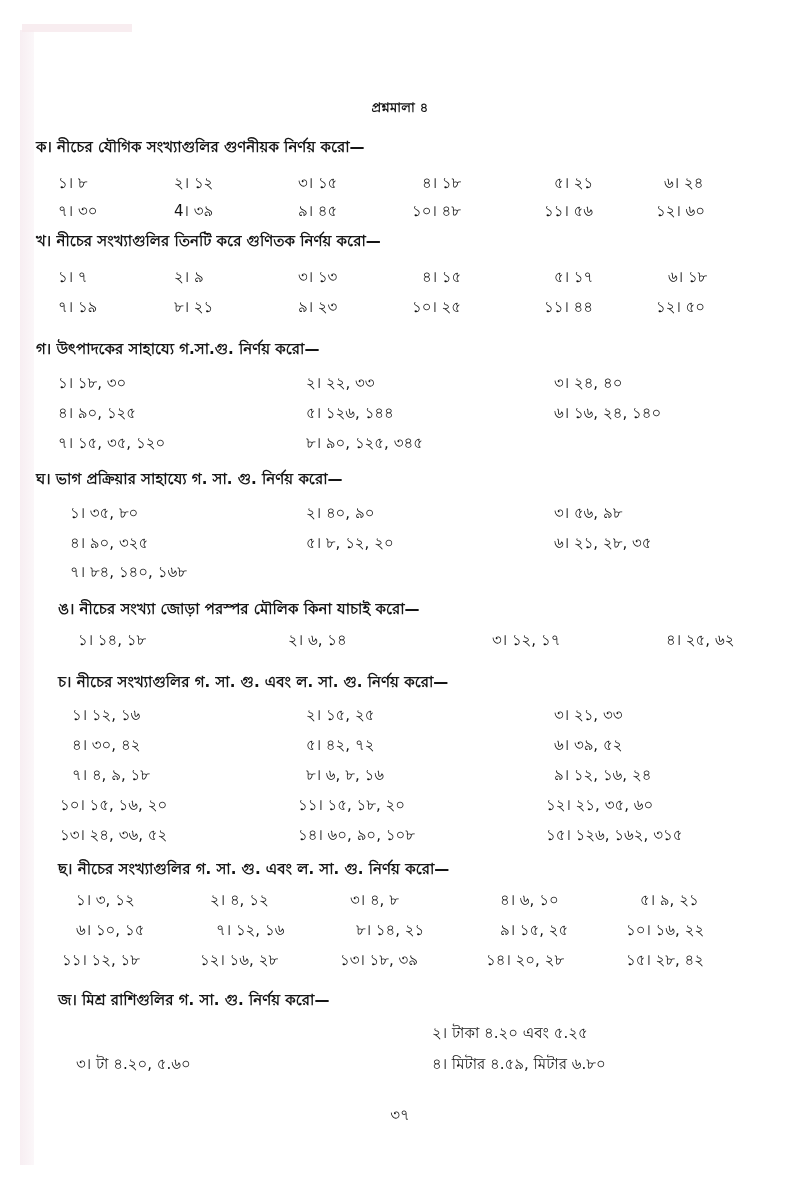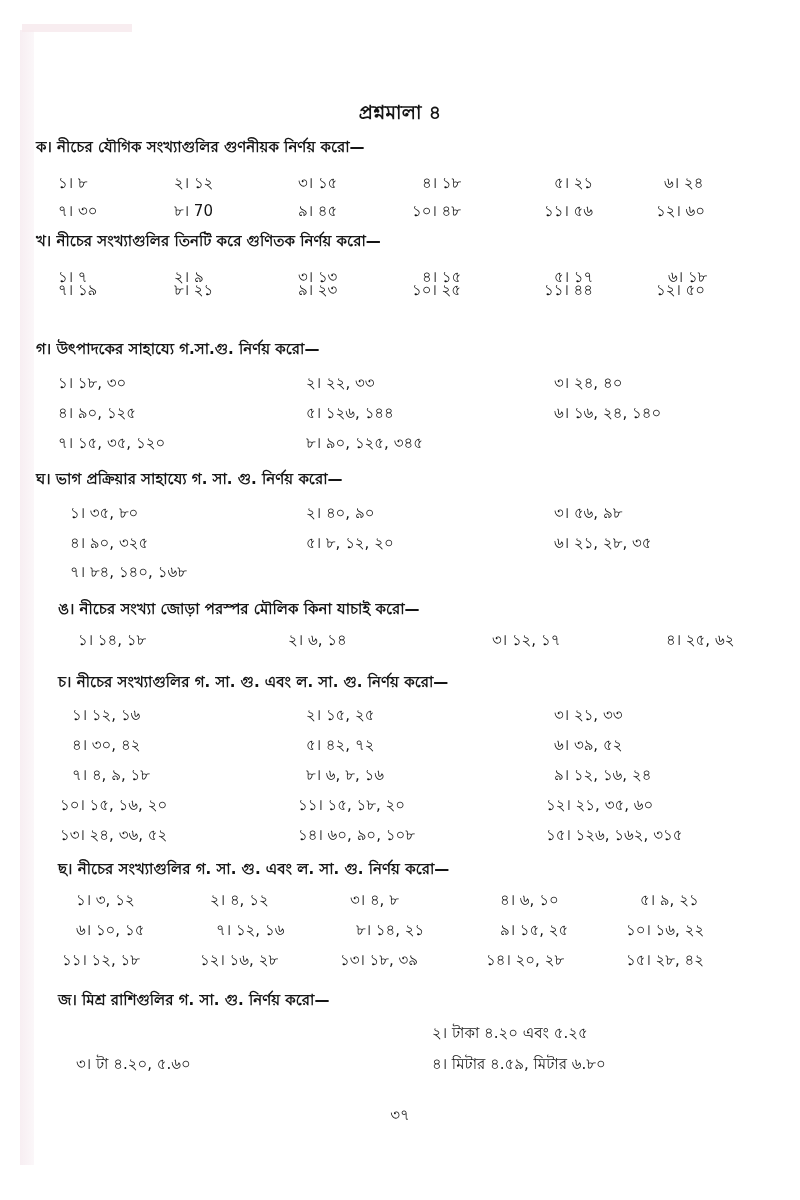--- a/index.html
+++ b/index.html
@@ -12,21 +12,21 @@
   .page-edge {
     position: absolute; left: 20px; top: 30px; width: 14px; height: 1135px;
     background: linear-gradient(90deg, #f7eef2, #fbf7f9);
   }
   .top-smear {
     position: absolute; left: 22px; top: 24px; width: 110px; height: 8px;
     background: #f6e8ec; opacity: .8;
   }
   .title {
     position: absolute; left: 0; width: 800px; top: 98px; text-align: center;
-    font-size: 19px; font-weight: bold; letter-spacing: .3px;
+    font-size: 13px; font-weight: bold; letter-spacing: .3px;
   }
   .section { position: absolute; left: 0; width: 800px; }
   .sec-head {
     position: absolute; font-size: 15px; font-weight: bold; white-space: nowrap;
   }
   .row { position: absolute; height: 26px; }
   .item {
     position: absolute; font-size: 15px; white-space: nowrap; top: 0;
   }
   .page-num {
@@ -47,39 +47,39 @@
   <div class="row" style="left:0;top:36px;width:800px;">
     <span class="item" style="left:58px">১। ৮</span>
     <span class="item" style="left:174px">২। ১২</span>
     <span class="item" style="left:298px">৩। ১৫</span>
     <span class="item" style="left:422px">৪। ১৮</span>
     <span class="item" style="left:554px">৫। ২১</span>
     <span class="item" style="left:664px">৬। ২৪</span>
   </div>
   <div class="row" style="left:0;top:64px;width:800px;">
     <span class="item" style="left:58px">৭। ৩০</span>
-    <span class="item" style="left:174px">৮। 70</span>
+    <span class="item" style="left:174px">4। ৩৯</span>
     <span class="item" style="left:298px">৯। ৪৫</span>
     <span class="item" style="left:412px">১০। ৪৮</span>
     <span class="item" style="left:544px">১১। ৫৬</span>
     <span class="item" style="left:656px">১২। ৬০</span>
   </div>
 </div>
 
 <div class="section" style="top:229px;">
   <div class="sec-head" style="left:36px;top:0;">খ। নীচের সংখ্যাগুলির তিনটি করে গুণিতক নির্ণয় করো—</div>
   <div class="row" style="left:0;top:36px;width:800px;">
     <span class="item" style="left:58px">১। ৭</span>
     <span class="item" style="left:174px">২। ৯</span>
     <span class="item" style="left:298px">৩। ১৩</span>
     <span class="item" style="left:422px">৪। ১৫</span>
     <span class="item" style="left:554px">৫। ১৭</span>
     <span class="item" style="left:668px">৬। ১৮</span>
   </div>
-  <div class="row" style="left:0;top:49px;width:800px;">
+  <div class="row" style="left:0;top:66px;width:800px;">
     <span class="item" style="left:58px">৭। ১৯</span>
     <span class="item" style="left:174px">৮। ২১</span>
     <span class="item" style="left:298px">৯। ২৩</span>
     <span class="item" style="left:412px">১০। ২৫</span>
     <span class="item" style="left:544px">১১। ৪৪</span>
     <span class="item" style="left:656px">১২। ৫০</span>
   </div>
 </div>
 
 <div class="section" style="top:337px;">

